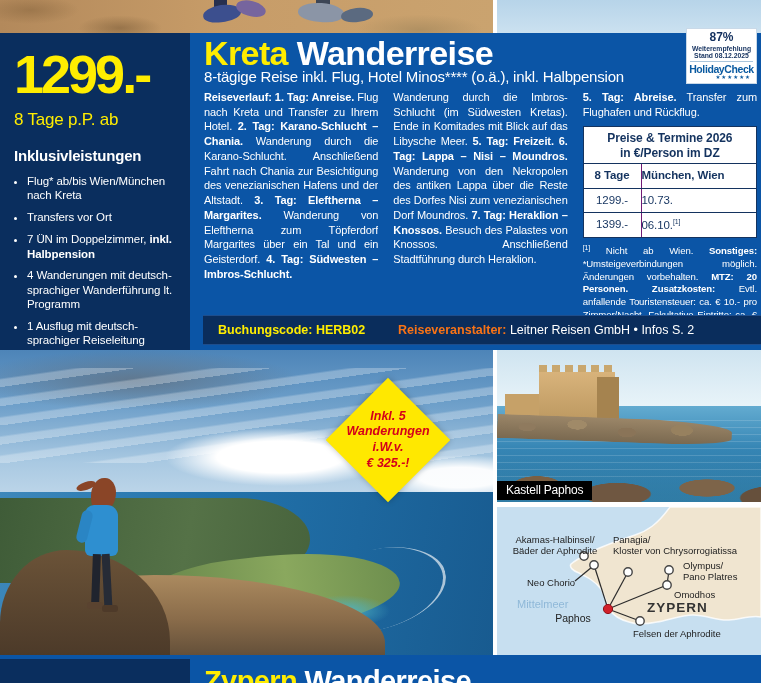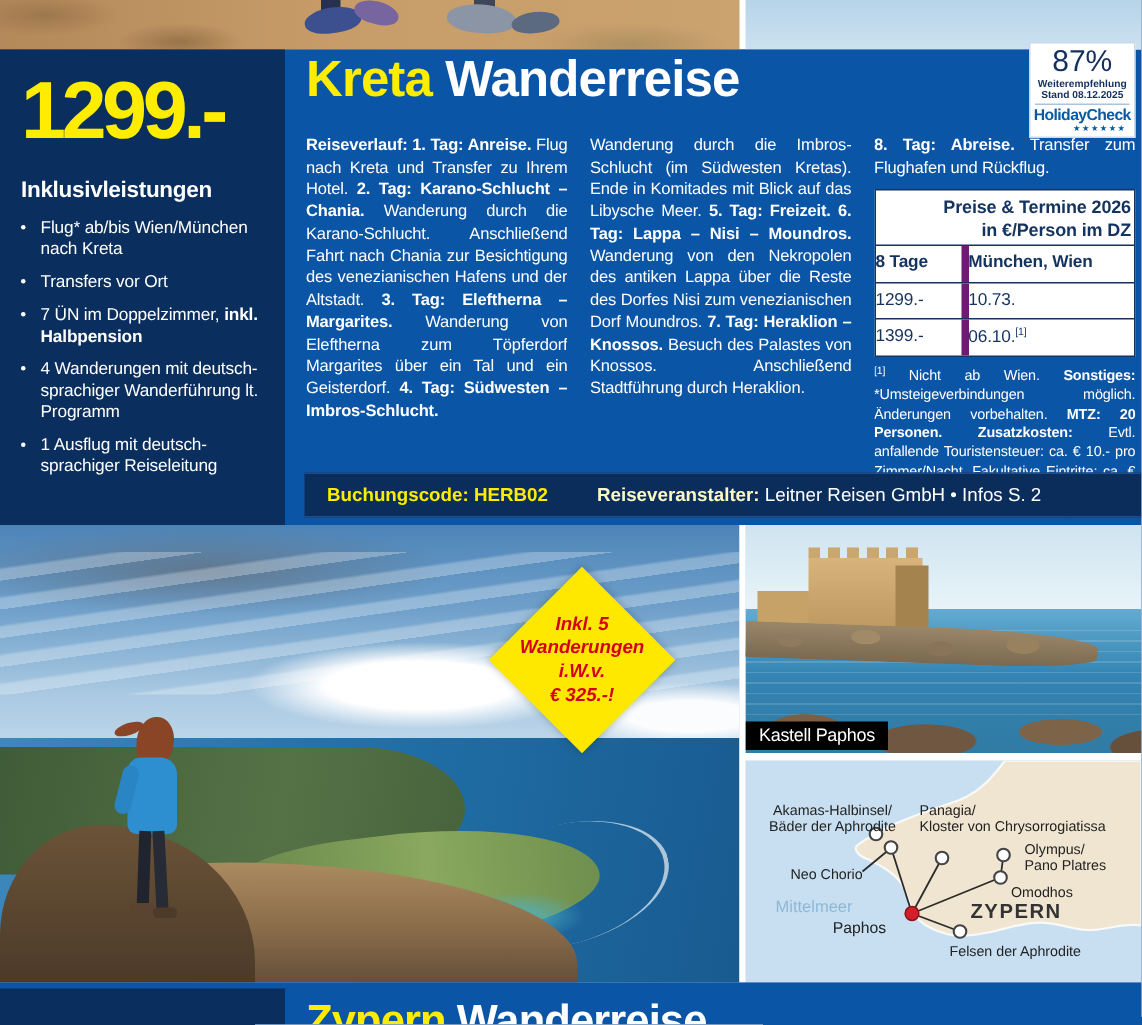--- a/index.html
+++ b/index.html
@@ -38,51 +38,51 @@
   .incl-list li{margin-bottom:7.5px;}
 
   .title-line{left:204px;top:3px;font-size:34px;font-weight:700;letter-spacing:-0.6px;line-height:1;white-space:nowrap;}
   .title-hl{color:#ffed00;}
   .title-rest{color:#fff;}
   .subtitle{left:204px;top:35px;font-size:15px;color:#fff;letter-spacing:-0.2px;white-space:nowrap;}
 
   
   .badge{left:686px;top:-5px;width:71px;background:#fff;border:1px solid #c9d9e8;
     box-sizing:border-box;text-align:center;padding:2px 1px 2px 1px;color:#13305e;}
-  .badge-pct{font-size:20px;font-weight:400;line-height:1.05;}
+  .badge-pct{font-size:12px;font-weight:700;line-height:1.05;}
   .badge-s1{font-size:6.8px;font-weight:600;margin-top:1px;}
   .badge-s2{font-size:6.8px;font-weight:700;}
   .badge-div{border-top:1px solid #a9c5dc;margin:2px 2px;}
   .badge-brand{font-size:10.5px;font-weight:700;color:#0a5aa0;letter-spacing:-0.4px;line-height:1.1;}
   .badge-stars{font-size:5.5px;color:#0a5aa0;text-align:right;padding-right:4px;letter-spacing:1px;line-height:1;}
 
   
   .cols{left:204px;top:57px;width:553px;height:226px;display:flex;gap:15px;}
   .col{flex:1;font-size:11px;line-height:1.34;color:#fff;text-align:justify;overflow:hidden;letter-spacing:-0.1px;}
   .col b{font-weight:700;}
 
   
   .ptable{background:#fff;color:#14335f;border:1.5px solid #14335f;margin-top:7px;}
-  .pt-title{font-size:12px;font-weight:700;text-align:right;padding:4px 2px 3px 2px;line-height:1.2;
+  .pt-title{font-size:12px;font-weight:700;text-align:center;padding:4px 2px 3px 2px;line-height:1.2;
     border-bottom:1.5px solid #14335f;}
   .pt-row{display:flex;border-bottom:1px solid #14335f;}
   .pt-row:last-child{border-bottom:none;}
-  .pt-c1{width:33%;border-right:5px solid #701a75;text-align:left;padding:4px 0;}
+  .pt-c1{width:33%;border-right:1px solid #701a75;text-align:center;padding:4px 0;}
   .pt-c2{flex:1;text-align:left;padding:4px 0;}
   .pt-head{font-weight:700;font-size:11.5px;}
   .pt-data{font-size:11.5px;}
   sup{font-size:7px;}
   .footnote{margin-top:5px;font-size:9.6px;line-height:1.32;color:#fff;text-align:justify;letter-spacing:-0.1px;}
 
   
   .booking-bar{left:203px;top:315px;width:558px;height:30px;background:#0a2d5c;
     border-top:1px solid #1e4d8c;border-bottom:1px solid #1e4d8c;box-sizing:border-box;}
   .bb-code{position:absolute;left:15px;top:7px;font-size:12.5px;font-weight:700;color:#ffed00;}
   .bb-op{position:absolute;left:195px;top:7px;font-size:12.5px;color:#fff;}
-  .bb-op b{color:#fef9c3;}
+  .bb-op b{color:#f97316;}
 
   
   .photo-section{left:0;top:350px;width:761px;height:305px;background:#fff;}
 
   .main-photo{left:0;top:0;width:493px;height:305px;overflow:hidden;background:#7aa8cf;}
   .mp-sky{position:absolute;left:0;top:0;right:0;height:160px;
     background:linear-gradient(180deg,#4d84b8 0%,#6fa0ca 35%,#a9c9e2 70%,#c6dbec 100%);}
   .mp-cloud-gray{position:absolute;left:-30px;top:0px;width:330px;height:60px;border-radius:50%;
     background:radial-gradient(closest-side,rgba(96,115,134,.85),rgba(96,115,134,0));}
   .mp-cloud-streak{position:absolute;left:0;top:18px;width:493px;height:95px;opacity:.55;
@@ -188,48 +188,50 @@
       <div class="shoe shoe-c"></div>
       <div class="shoe shoe-d"></div>
     </div>
     <div class="abs sky-strip"></div>
   </div>
 
   <div class="abs content">
 
     <div class="abs price-box">
       <div class="big-price">1299.-</div>
+      <div class="price-sub">8 Tage p.P. ab</div>
       <div class="incl-title">Inklusivleistungen</div>
       <ul class="incl-list">
         <li><span>Flug* ab/bis Wien/München nach Kreta</span></li>
         <li><span>Transfers vor Ort</span></li>
         <li><span>7 ÜN im Doppelzimmer, </span><b>inkl. Halbpension</b></li>
         <li><span>4 Wanderungen mit deutsch-sprachiger Wanderführung lt. Programm</span></li>
         <li><span>1 Ausflug mit deutsch-sprachiger Reiseleitung</span></li>
       </ul>
     </div>
 
     <div class="abs title-line">
       <span class="title-hl">Kreta</span><span class="title-rest"> Wanderreise</span>
     </div>
+    <div class="abs subtitle">8-tägige Reise inkl. Flug, Hotel Minos**** (o.ä.), inkl. Halbpension</div>
 
     <div class="abs badge">
       <div class="badge-pct">87%</div>
       <div class="badge-s1">Weiterempfehlung</div>
       <div class="badge-s2">Stand 08.12.2025</div>
       <div class="badge-div"></div>
       <div class="badge-brand">HolidayCheck</div>
       <div class="badge-stars">★★★★★★</div>
     </div>
 
     <div class="abs cols">
       <div class="col"><b>Reiseverlauf: 1. Tag: Anreise.</b><span> Flug nach Kreta und Transfer zu Ihrem Hotel. </span><b>2. Tag: Karano-Schlucht – Chania.</b><span> Wanderung durch die Karano-Schlucht. Anschließend Fahrt nach Chania zur Besichtigung des venezianischen Hafens und der Altstadt. </span><b>3. Tag: Eleftherna – Margarites.</b><span> Wanderung von Eleftherna zum Töpferdorf Margarites über ein Tal und ein Geisterdorf. </span><b>4. Tag: Südwesten – Imbros-Schlucht.</b></div>
       <div class="col"><span>Wanderung durch die Imbros-Schlucht (im Südwesten Kretas). Ende in Komitades mit Blick auf das Libysche Meer. </span><b>5. Tag: Freizeit. 6. Tag: Lappa – Nisi – Moundros.</b><span> Wanderung von den Nekropolen des antiken Lappa über die Reste des Dorfes Nisi zum venezianischen Dorf Moundros. </span><b>7. Tag: Heraklion – Knossos.</b><span> Besuch des Palastes von Knossos. Anschließend Stadtführung durch Heraklion.</span></div>
       <div class="col">
-        <span><b>8. Tag: Abreise.</b><span> Transfer zum Flughafen und Rückflug.</span></span>
+        <span><b>5. Tag: Abreise.</b><span> Transfer zum Flughafen und Rückflug.</span></span>
         <div class="ptable">
           <div class="pt-title">
             <div>Preise &amp; Termine 2026</div>
             <div>in €/Person im DZ</div>
           </div>
           <div class="pt-row pt-head">
             <div class="pt-c1">8 Tage</div>
             <div class="pt-c2">München, Wien</div>
           </div>
           <div class="pt-row pt-data">

